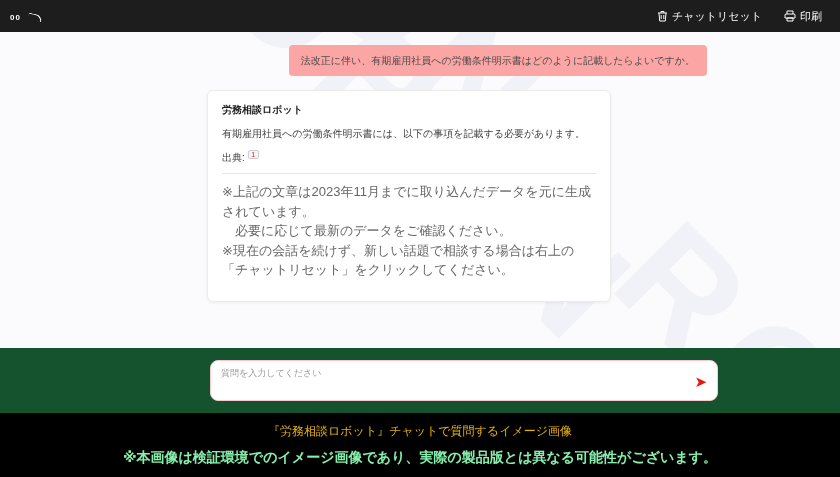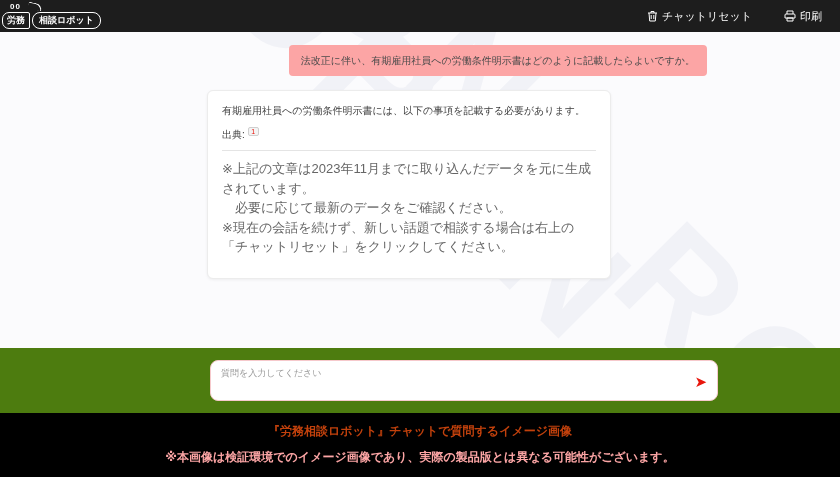--- a/index.html
+++ b/index.html
@@ -13,21 +13,21 @@
   }
   .logo { display:flex; align-items:flex-end; color:#fff; position:relative; padding-top:2px; }
   .logo-eyes { position:absolute; top:-2px; left:8px; font-size:8px; font-weight:bold; letter-spacing:1px; color:#fff; }
   .logo-antenna { position:absolute; top:-1px; left:26px; width:14px; height:7px;
     border-top:1.5px solid #fff; border-right:1.5px solid #fff; border-top-right-radius:10px; transform:rotate(12deg); }
   .logo-row { display:flex; align-items:center; gap:2px; margin-top:6px; }
   .logo-roumu { font-size:9px; font-weight:bold; color:#fff; border:1px solid #fff;
     border-radius:7px 2px 2px 7px; padding:1px 4px; }
   .logo-pill { font-size:9px; font-weight:bold; color:#fff; border:1px solid #fff;
     border-radius:8px; padding:1px 6px; }
-  .header-actions { display:flex; align-items:flex-start; gap:32px; }
+  .header-actions { display:flex; align-items:flex-start; gap:22px; }
   .header-btn { display:flex; align-items:center; gap:4px; color:#fff; font-size:11px;
     background:none; border:none; cursor:pointer; font-family:inherit; }
   .header-btn svg { display:block; }
 
   
   .chat-area { height:316px; position:relative; background:#fbfbfd; overflow:hidden; }
   .watermark { position:absolute; inset:0; overflow:hidden; pointer-events:none; }
   .watermark span {
     position:absolute; font-size:150px; font-weight:bold; letter-spacing:18px;
     color:#f1f2f7; transform:rotate(45deg); white-space:nowrap; user-select:none;
@@ -56,51 +56,47 @@
   .bot-paragraph { font-size:10px; line-height:1.55; margin-bottom:9px; }
   .source-line { font-size:10px; margin-bottom:8px; }
   .source-badge {
     display:inline-block; font-size:7px; color:#e8160c; background:#f4f4f4;
     border:1px solid #cfcfcf; border-radius:2px; padding:0 2.5px; vertical-align:super; margin-left:3px;
   }
   .card-divider { border:none; border-top:1px solid #e4e4e4; margin:8px 0 8px; }
   .notes { font-size:13px; line-height:1.5; color:#666; margin-bottom:9px; white-space:pre-wrap; }
 
   
-  .input-strip { height:65px; background:#4d7c0f; position:relative; z-index:3; }
+  .input-strip { height:65px; background:#14532d; position:relative; z-index:3; }
   .input-box {
     position:relative; width:508px; margin-left:210px; top:12px; height:41px;
     background:#fff; border:1px solid #f6c9cc; border-radius:8px; padding:6px 40px 6px 10px;
   }
   .input-box textarea {
     width:100%; height:100%; border:none; outline:none; resize:none;
     font-family:inherit; font-size:9px; color:#333; background:transparent;
   }
   .input-box textarea::placeholder { color:#9a9a9a; }
   .send-button {
     position:absolute; right:10px; top:50%; transform:translateY(-50%);
     background:none; border:none; cursor:pointer; color:#e8160c; font-size:15px; line-height:1;
   }
 
   
   .footer { height:64px; background:#000; text-align:center; padding-top:10px; }
-  .footer-line1 { font-size:12px; font-weight:bold; color:#c2410c; margin-bottom:9px; }
-  .footer-line2 { font-size:12px; font-weight:bold; color:#fca5a5; }
+  .footer-line1 { font-size:12px; font-weight:normal; color:#eab308; margin-bottom:9px; }
+  .footer-line2 { font-size:14px; font-weight:bold; color:#86efac; }
 </style>
 </head>
 <body>
 
 <div class="header">
   <div class="logo">
     <span class="logo-eyes">00</span>
     <span class="logo-antenna"></span>
-    <span class="logo-row">
-      <span class="logo-roumu">労務</span>
-      <span class="logo-pill">相談ロボット</span>
-    </span>
   </div>
   <div class="header-actions">
     <button class="header-btn">
       <span>
         <svg width="11" height="12" viewBox="0 0 11 12" fill="none" stroke="#fff" stroke-width="1">
           <path d="M1 3h9M4 3V1.5h3V3M2 3l.7 8h5.6L9 3M4.2 5v4M6.8 5v4"></path>
         </svg>
       </span>
       <span>チャットリセット</span>
     </button>
@@ -122,20 +118,21 @@
     <span class="wm3">ROBON　ROBON</span>
     <span class="wm4">ROBON　ROBON</span>
     <span class="wm5">ROBON　ROBON</span>
   </div>
 
   <div class="chat-content">
 
     <div class="user-bubble">法改正に伴い、有期雇用社員への労働条件明示書はどのように記載したらよいですか。</div>
 
     <div class="bot-card">
+      <div class="bot-name">労務相談ロボット</div>
       <div class="bot-intro">有期雇用社員への労働条件明示書には、以下の事項を記載する必要があります。</div>
       <div class="source-line">
         <span>出典:</span><span class="source-badge">1</span>
       </div>
       <hr class="card-divider">
       <div class="notes">※上記の文章は2023年11月までに取り込んだデータを元に生成されています。
 　必要に応じて最新のデータをご確認ください。
 ※現在の会話を続けず、新しい話題で相談する場合は右上の「チャットリセット」をクリックしてください。</div>
 
     </div>

